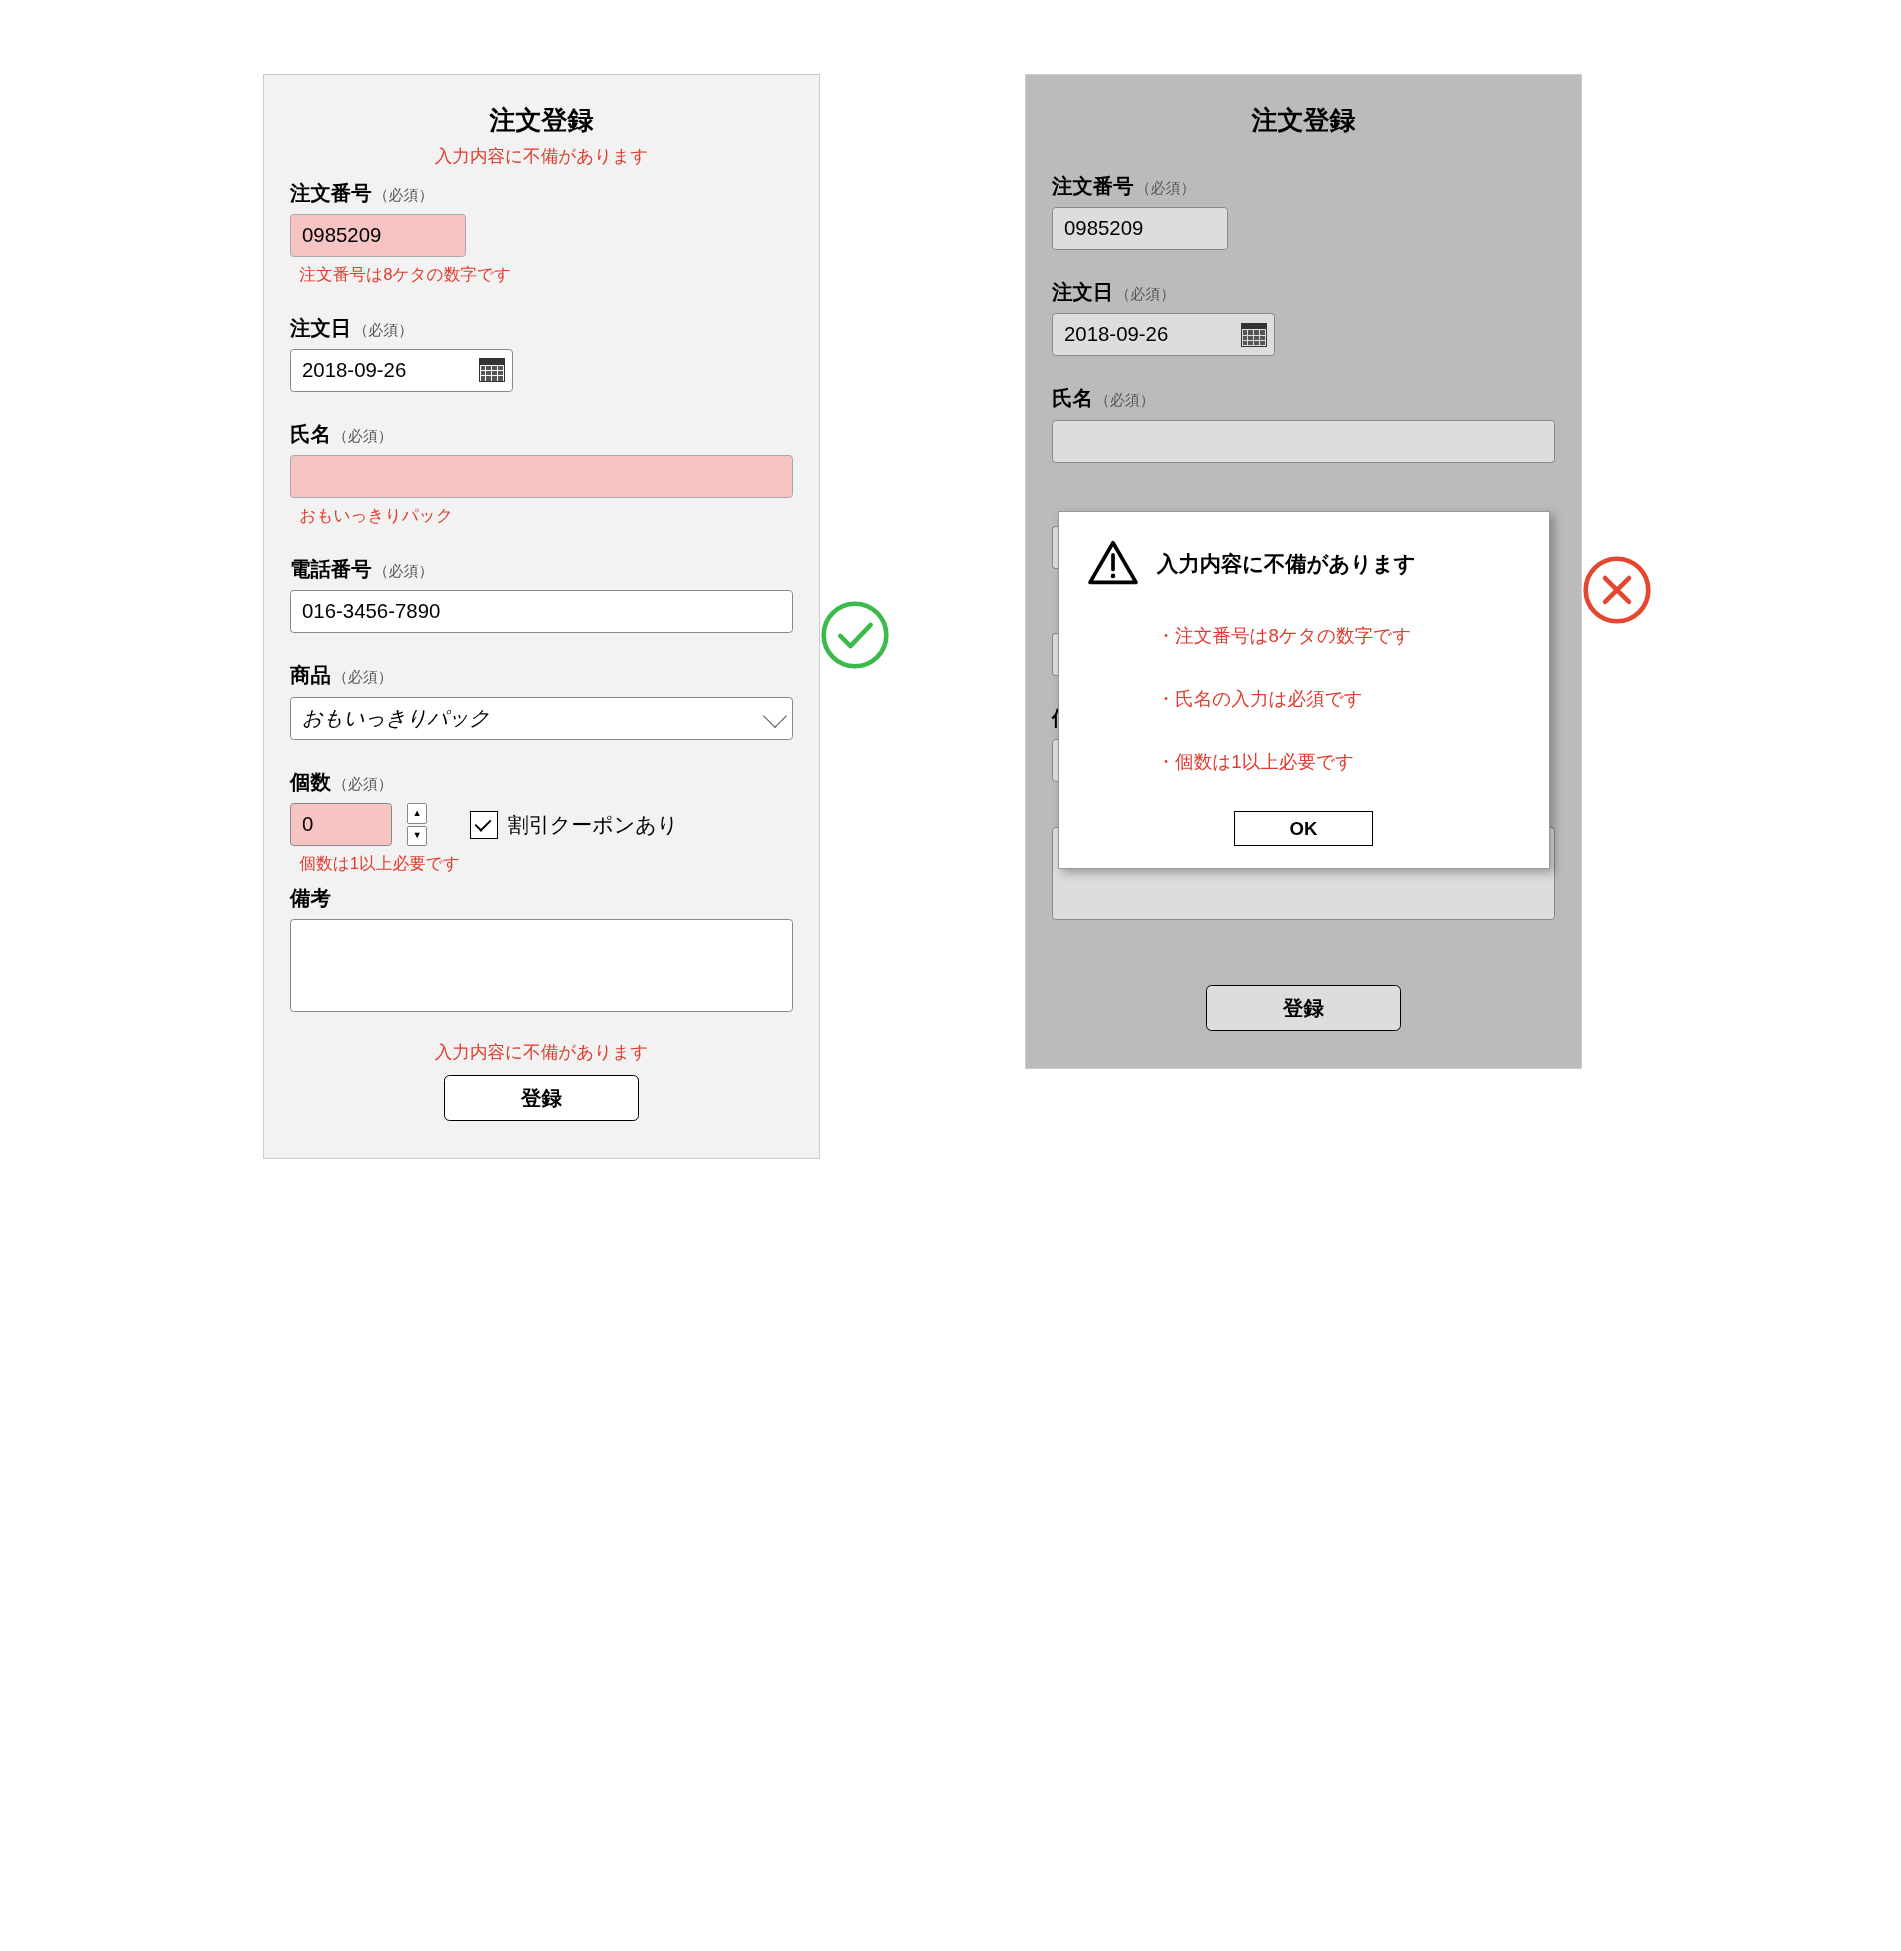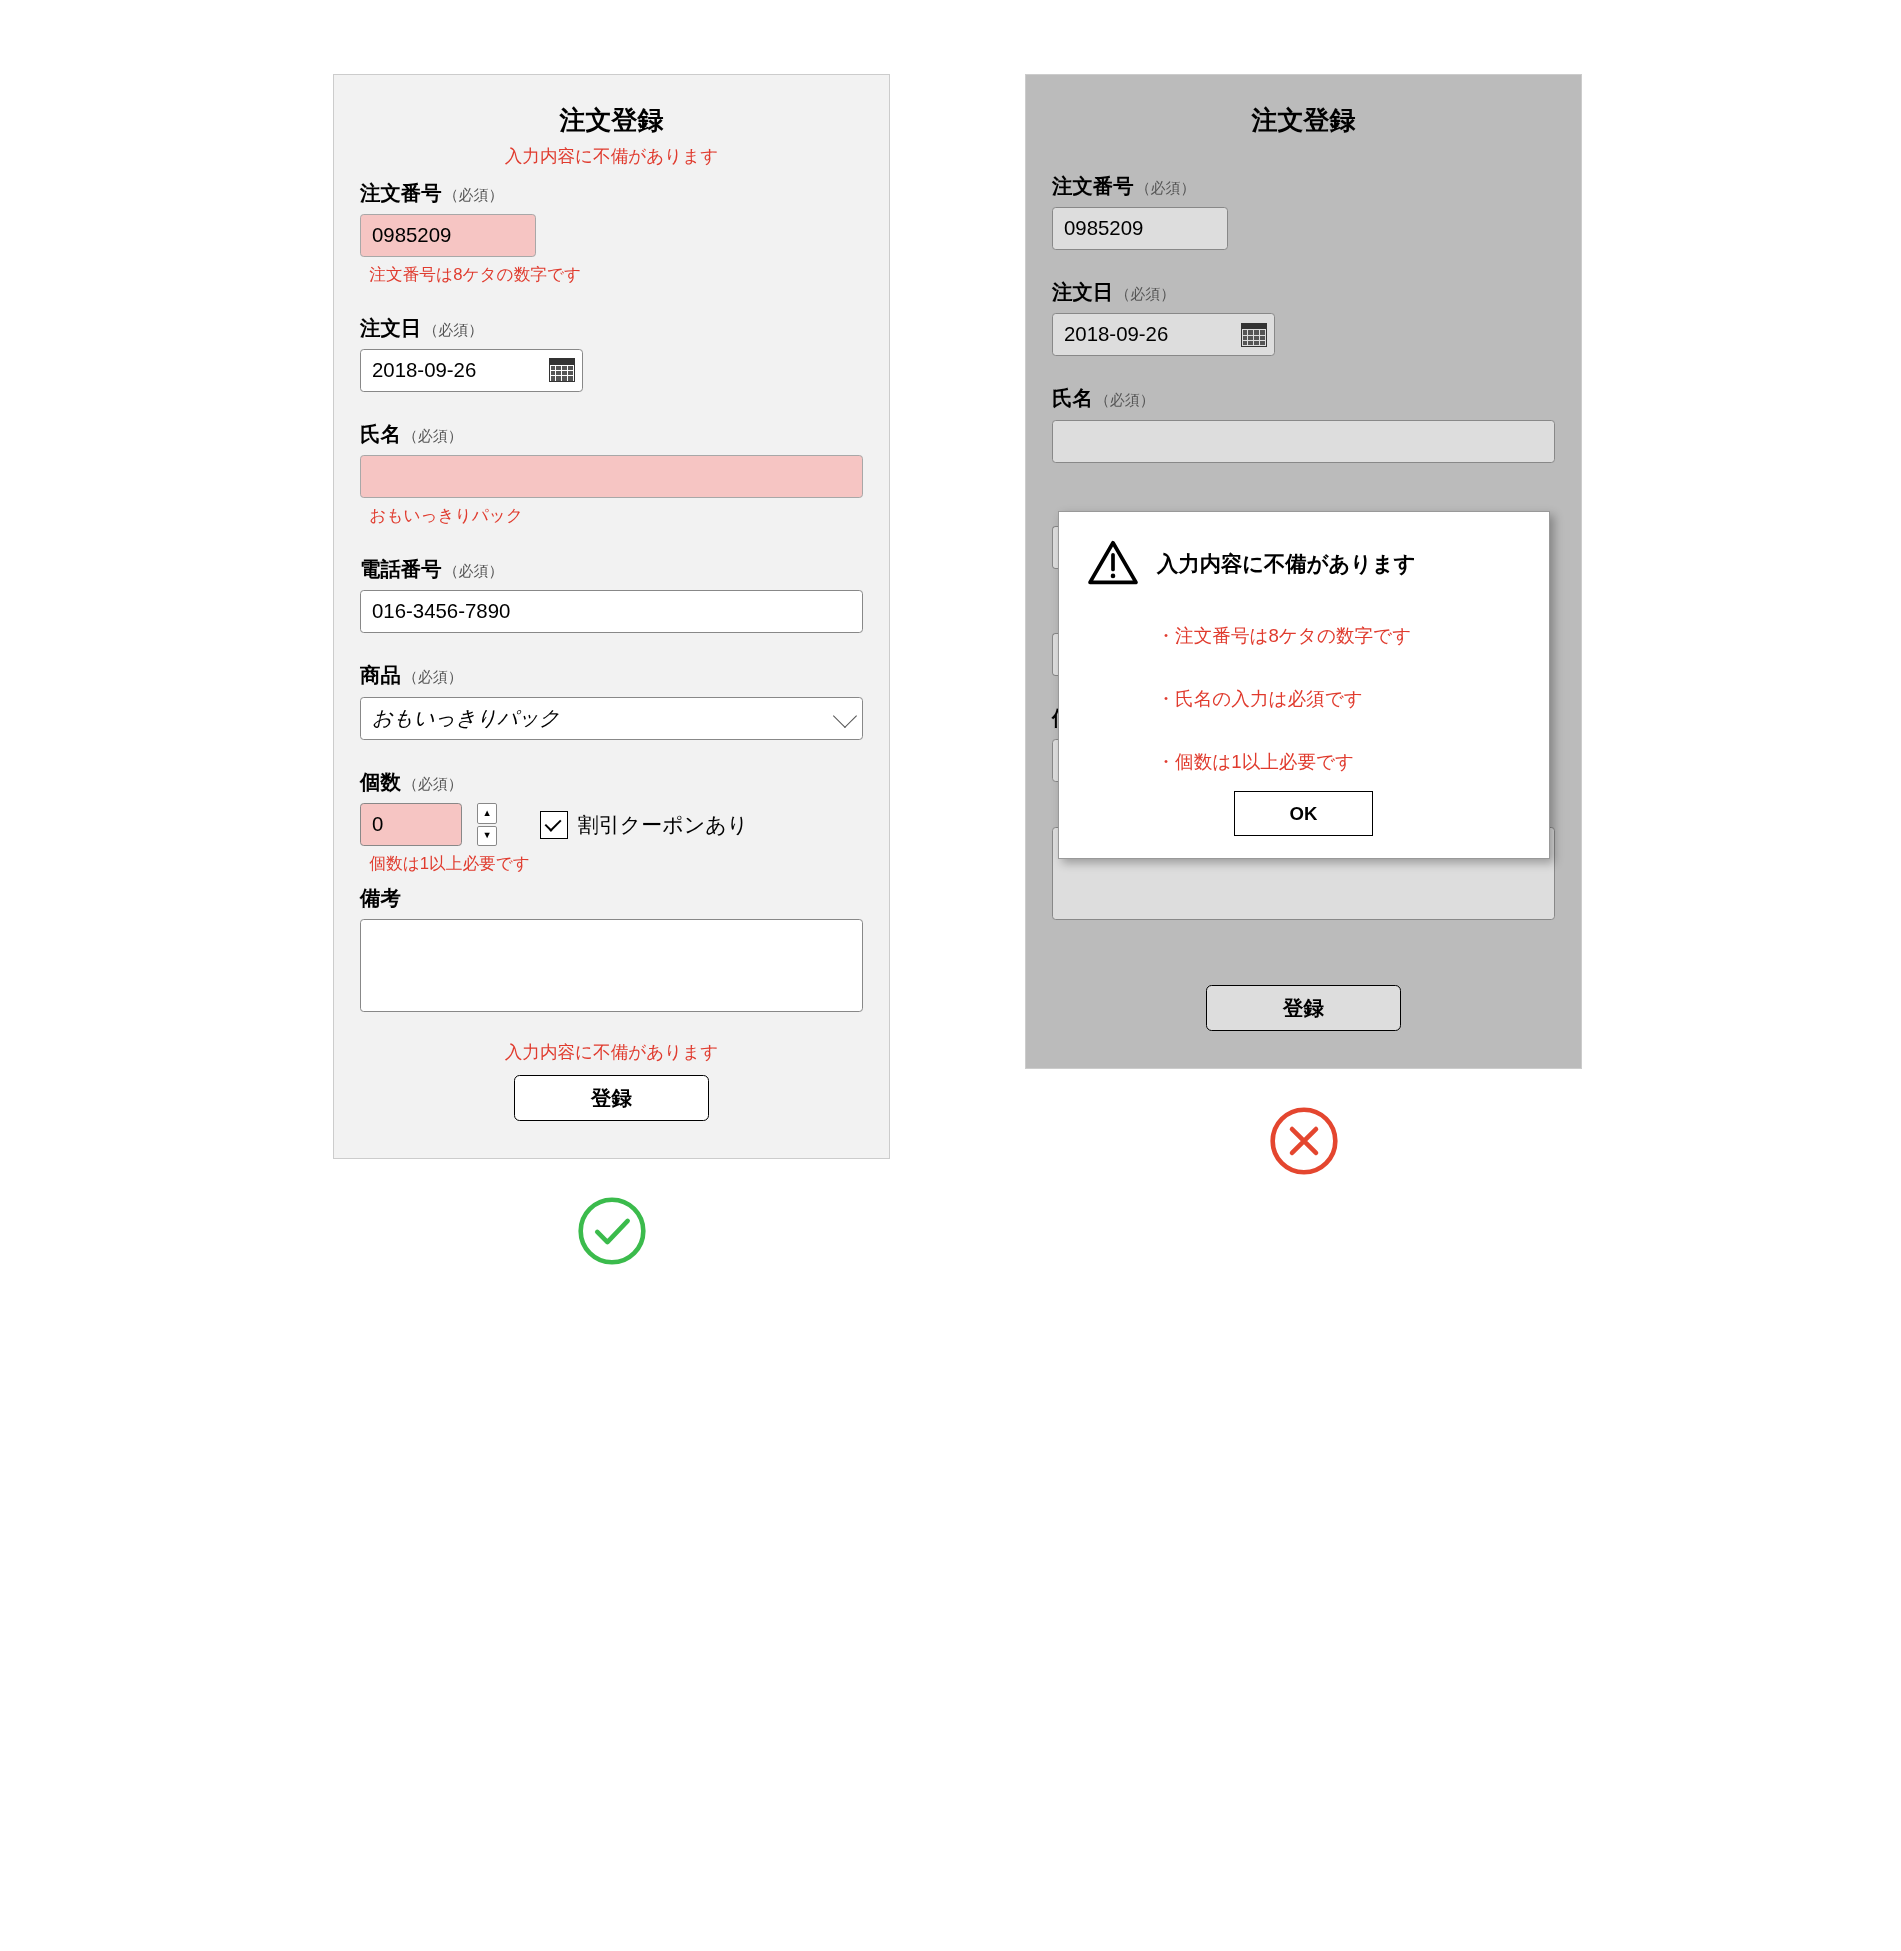--- a/index.html
+++ b/index.html
@@ -9,21 +9,21 @@
       padding: 74px 93px;
     }
     .comparison {
       display: flex;
       gap: 121px;
       justify-content: center;
       align-items: flex-start;
     }
     .panel-wrap {
       display: flex;
-      flex-direction: column;
+      flex-direction: row;
       align-items: center;
       padding-left: 14px;
     }
     .panel {
       width: 557px;
       border: 0.9px solid #ccc;
       padding: 28px 26px 37px 26px;
       position: relative;
     }
     .panel-good { background: #f2f2f2; }
@@ -217,22 +217,22 @@
       list-style: none;
     }
     .modal-list li {
       color: #e03b2e;
       font-size: 18.6px;
       margin-bottom: 9.3px;
       margin-top: 37px;
     }
     .modal-ok {
       display: block;
-      margin: 16px auto 0 auto;
-      width: 139px; height: 45px;
+      margin: 36px auto 0 auto;
+      width: 139px; height: 35px;
       border: 1.9px solid #000;
       background: #fff;
       font-size: 18.6px;
       font-weight: bold;
       cursor: pointer;
     }
     
     .verdict {
       margin-top: 37px;
       width: 70px; height: 70px;

